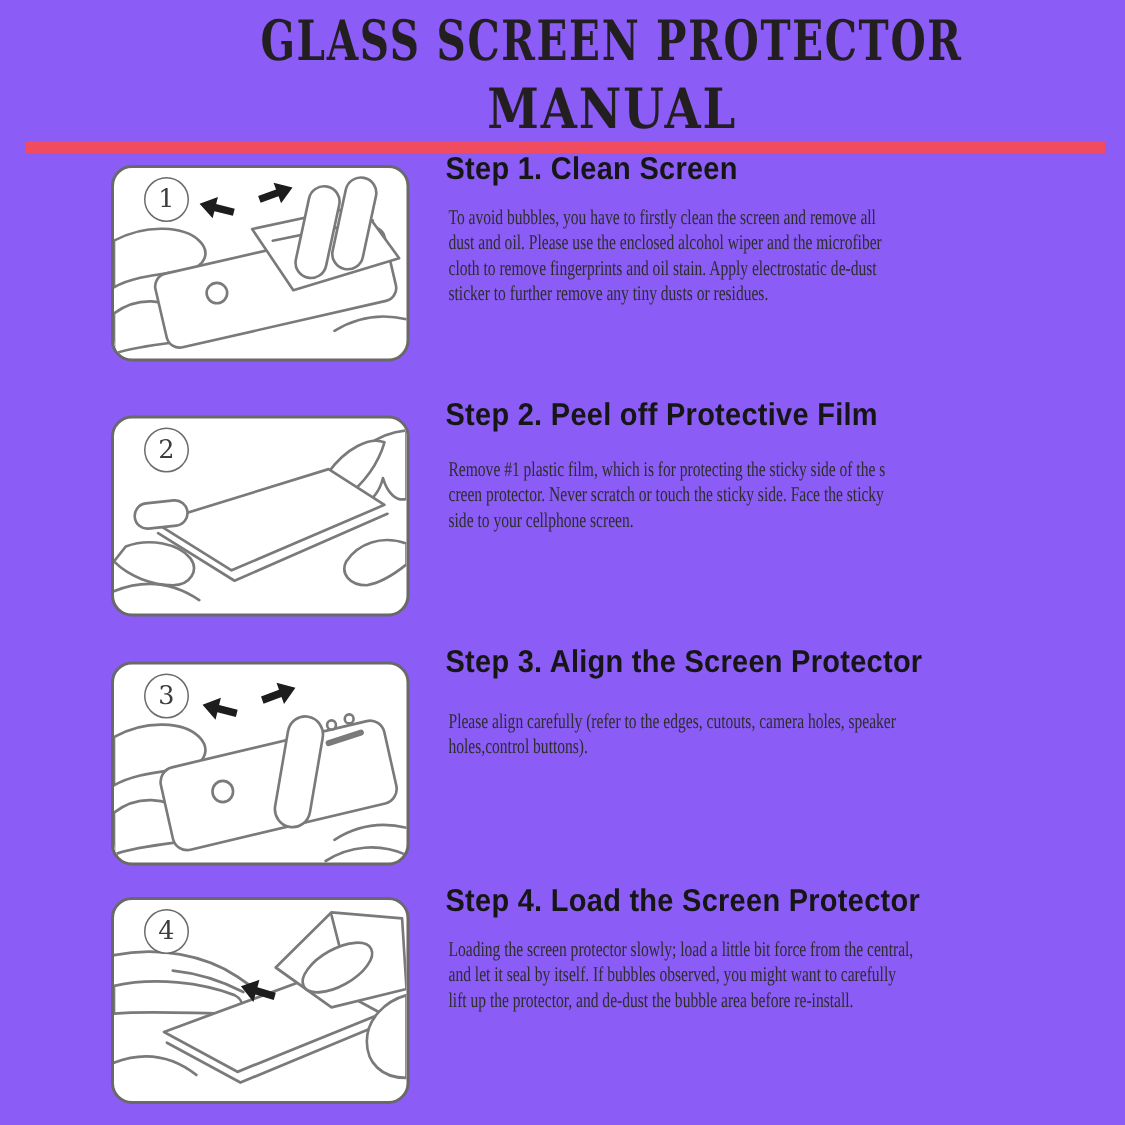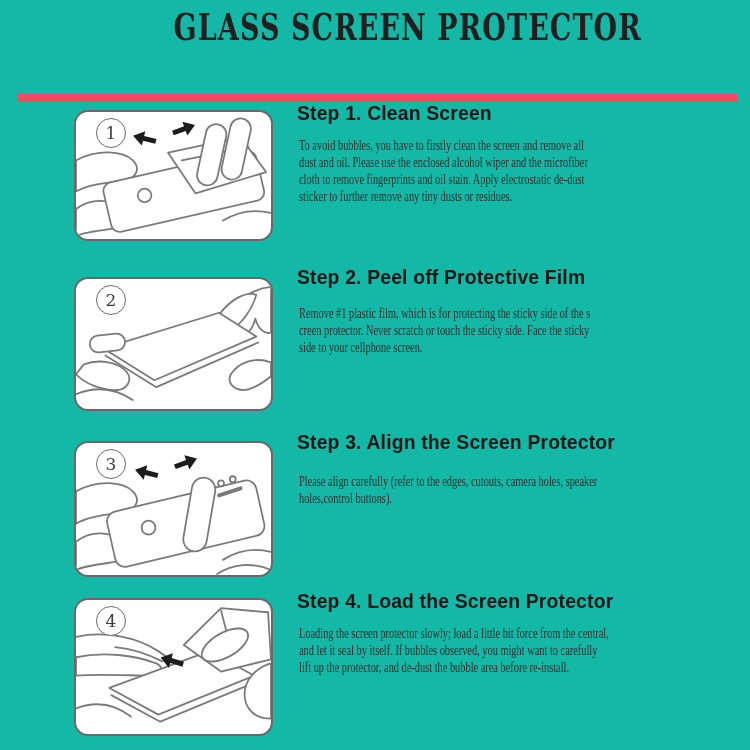--- a/index.html
+++ b/index.html
@@ -1,17 +1,17 @@
 <!DOCTYPE html>
 <html><head>
 <meta charset="utf-8">
 <style>
   html,body{margin:0;padding:0;background:#ffffff;}
   .page{
-    position:relative;width:750px;height:750px;background:#14b8a6;
+    position:relative;width:750px;height:750px;background:#8b5cf6;
     font-family:"Liberation Sans",sans-serif;overflow:hidden;
   }
   
   .title-wrap{position:absolute;left:66px;width:684px;text-align:center;line-height:1;}
   .title-line{
     display:inline-block;font-family:"DejaVu Serif",serif;font-weight:bold;
     color:#231f20;font-size:37px;letter-spacing:1.5px;white-space:nowrap;
   }
   .t1{top:9px;} .t1 .title-line{transform:scaleX(.73);}
   .t2{top:54px;} .t2 .title-line{transform:scaleX(.84);}
@@ -48,20 +48,23 @@
   .artf{fill:#ffffff;}
   .arrow{fill:#1d1d1d;stroke:none;}
 </style>
 </head>
 <body>
 
 <div class="page">
 
   <div class="title-wrap t1">
     <span class="title-line">GLASS SCREEN PROTECTOR</span>
+  </div>
+  <div class="title-wrap t2">
+    <span class="title-line">MANUAL</span>
   </div>
   <div class="divider"></div>
 
   <div class="illus-box box1">
     <svg viewBox="0 0 199 131" preserveAspectRatio="none">
       <g class="art">
         <path class="artf" d="M0,50 C22,38 48,40 58,50 C66,58 62,68 50,70 C34,73 14,74 0,82 Z"></path>
         <path class="artf" d="M0,100 C16,88 36,90 48,100 C56,108 52,118 40,120 C26,122 8,124 0,128 Z"></path>
         <rect class="artf" x="30" y="56" width="160" height="52" rx="9" transform="rotate(-13 110 82)"></rect>
         <circle class="artf" cx="70" cy="86" r="7"></circle>

